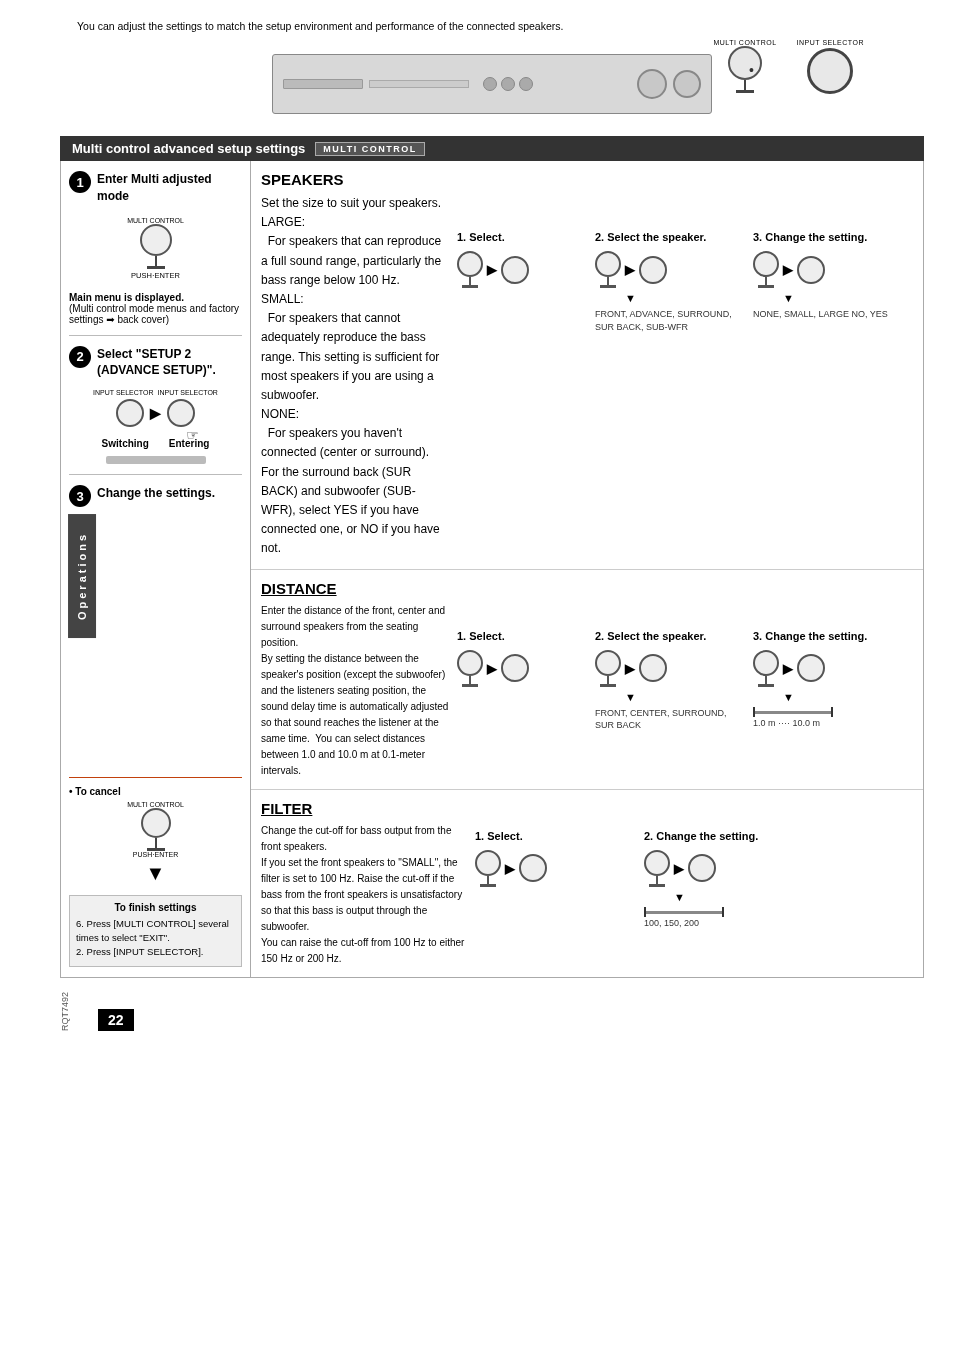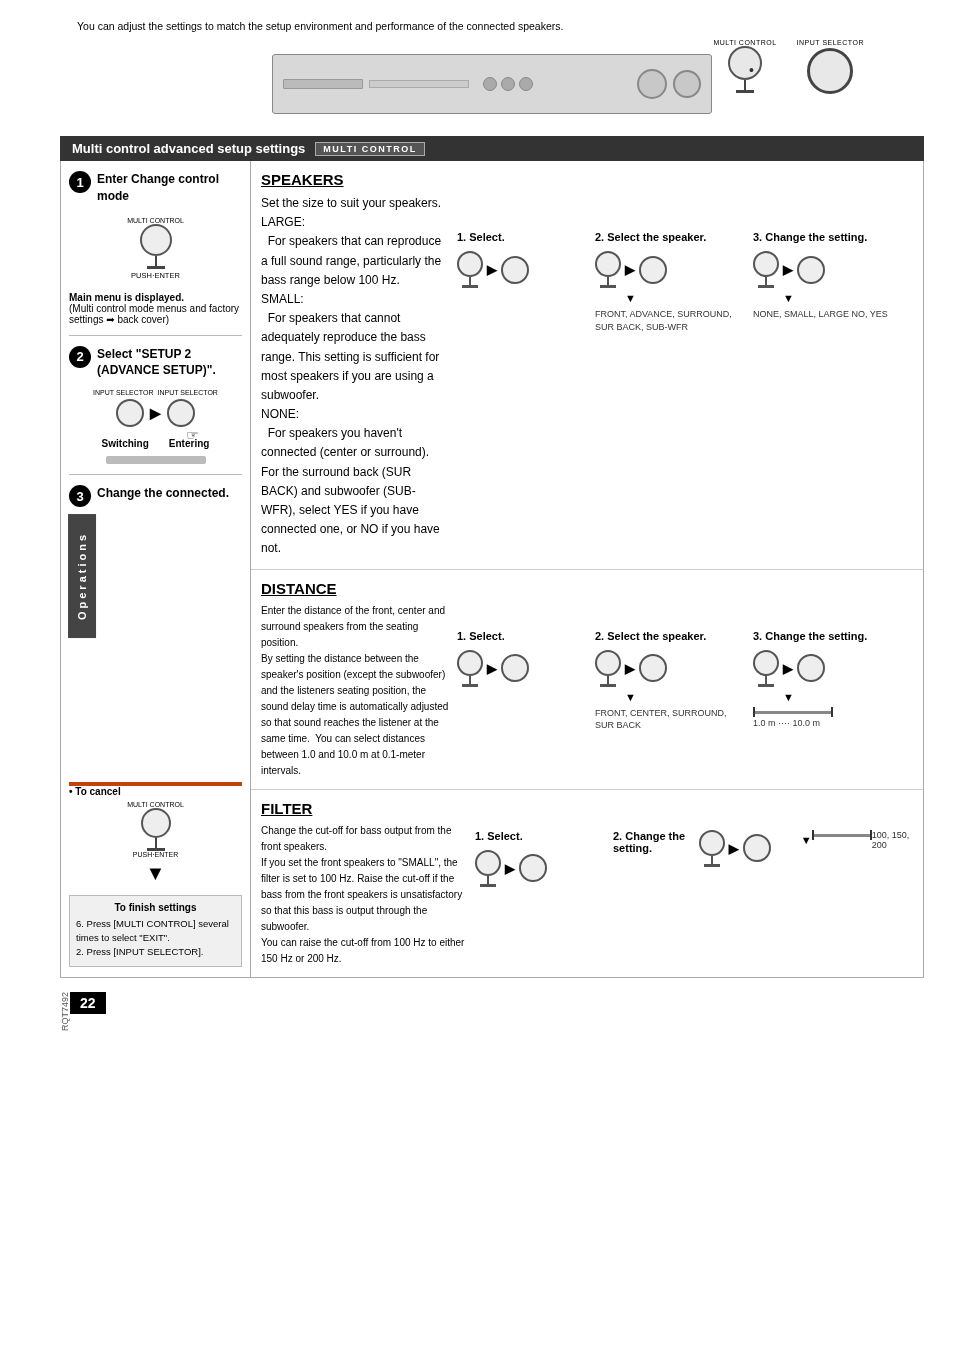--- a/index.html
+++ b/index.html
@@ -123,21 +123,21 @@
     ">MULTI CONTROL</span>
   </div>
 
   <div style="display:grid; grid-template-columns:190px 1fr; border:1.5px solid #aaa; border-top:none;">
 
     <div style="border-right:1px solid #aaa; padding:10px 8px; display:flex; flex-direction:column; gap:10px;">
 
       <div style="display:flex; gap:6px; align-items:flex-start;">
         <div style="width:22px;height:22px;border-radius:50%;background:#000;color:#fff;display:flex;align-items:center;justify-content:center;font-size:13px;font-weight:bold;flex-shrink:0;">1</div>
         <div>
-          <div style="font-weight:bold;font-size:12px;line-height:1.4;">Enter Change control mode</div>
+          <div style="font-weight:bold;font-size:12px;line-height:1.4;">Enter Multi adjusted mode</div>
         </div>
       </div>
 
       <div style="display:flex;flex-direction:column;align-items:center;margin:2px 0;">
         <span style="font-size:7px;">MULTI CONTROL</span>
         <div class="knob-with-line">
           <div style="width:32px;height:32px;border-radius:50%;background:#eee;border:2px solid #555;"></div>
           <div class="knob-post"></div>
           <div class="knob-foot"></div>
         </div>
@@ -174,26 +174,26 @@
           <span style="font-size:10px;font-weight:bold;">Switching</span>
           <span style="font-size:10px;font-weight:bold;">Entering</span>
         </div>
         <div style="background:#bbb;height:8px;width:100px;margin-top:4px;border-radius:2px;"></div>
       </div>
 
       <div style="border-top:1px solid #bbb;"></div>
 
       <div style="display:flex;gap:6px;align-items:flex-start;">
         <div style="width:22px;height:22px;border-radius:50%;background:#000;color:#fff;display:flex;align-items:center;justify-content:center;font-size:13px;font-weight:bold;flex-shrink:0;">3</div>
-        <div style="font-weight:bold;font-size:12px;line-height:1.4;">Change the connected.</div>
+        <div style="font-weight:bold;font-size:12px;line-height:1.4;">Change the settings.</div>
       </div>
 
       <div style="flex:1;"></div>
 
-      <div style="border-top:4px solid #c2410c; ">
+      <div style="border-top:1px solid #c2410c; padding-top:8px;">
         <div style="font-size:10px;font-weight:bold;">• To cancel</div>
         <div style="display:flex;flex-direction:column;align-items:center;margin:4px 0;">
           <span style="font-size:7px;">MULTI CONTROL</span>
           <div class="knob-with-line">
             <div style="width:30px;height:30px;border-radius:50%;background:#eee;border:2px solid #555;"></div>
             <div class="knob-post"></div>
             <div class="knob-foot"></div>
           </div>
           <span style="font-size:7px;">PUSH·ENTER</span>
         </div>
@@ -204,21 +204,21 @@
         <div style="font-weight:bold;font-size:10px;text-align:center;margin-bottom:4px;">To finish settings</div>
         <div style="font-size:9.5px;line-height:1.5;">6. Press [MULTI CONTROL] several times to select "EXIT".</div>
         <div style="font-size:9.5px;line-height:1.5;">2. Press [INPUT SELECTOR].</div>
       </div>
     </div>
 
     <div style="display:flex;flex-direction:column;">
 
       <div style="display:grid;grid-template-columns:1fr 130px 150px 160px;border-bottom:1px solid #ccc;padding:10px;gap:8px;">
         <div>
-          <div style="font-size:15px;font-weight:bold;margin-bottom:6px;text-decoration:underline;">SPEAKERS</div>
+          <div style="font-size:15px;font-weight:bold;margin-bottom:6px;">SPEAKERS</div>
           <div style="font-size:12px;line-height:1.6;">
             Set the size to suit your speakers.<br>
             LARGE:<br>
             &nbsp;&nbsp;For speakers that can reproduce a full sound range, particularly the bass range below 100 Hz.<br>
             SMALL:<br>
             &nbsp;&nbsp;For speakers that cannot adequately reproduce the bass range. This setting is sufficient for most speakers if you are using a subwoofer.<br>
             NONE:<br>
             &nbsp;&nbsp;For speakers you haven't connected (center or surround).<br>
             For the surround back (SUR BACK) and subwoofer (SUB-WFR), select YES if you have connected one, or NO if you have not.
           </div>
@@ -344,21 +344,21 @@
             <div class="knob-with-line" style="align-items:center;">
               <div style="width:26px;height:26px;border-radius:50%;background:#eee;border:2px solid #555;"></div>
               <div style="width:2px;height:8px;background:#555;"></div>
               <div style="width:16px;height:3px;background:#555;"></div>
             </div>
             <span style="font-size:13px;font-weight:bold;">▶</span>
             <div style="width:28px;height:28px;border-radius:50%;background:#eee;border:2px solid #555;"></div>
           </div>
         </div>
 
-        <div style="display:flex;flex-direction:row;align-items:flex-start;padding-top:30px;">
+        <div style="display:flex;flex-direction:column;align-items:flex-start;padding-top:30px;margin-left:31px;">
           <div style="font-weight:bold;font-size:11px;margin-bottom:8px;">2. Change the setting.</div>
           <div style="display:flex;align-items:center;gap:4px;">
             <div class="knob-with-line" style="align-items:center;">
               <div style="width:26px;height:26px;border-radius:50%;background:#eee;border:2px solid #555;"></div>
               <div style="width:2px;height:8px;background:#555;"></div>
               <div style="width:16px;height:3px;background:#555;"></div>
             </div>
             <span style="font-size:13px;font-weight:bold;">▶</span>
             <div style="width:28px;height:28px;border-radius:50%;background:#eee;border:2px solid #555;"></div>
           </div>
@@ -370,19 +370,19 @@
               <div style="position:absolute;top:-4px;right:0;width:2px;height:10px;background:#333;"></div>
             </div>
           </div>
           <div style="font-size:9px;color:#333;">100, 150, 200</div>
         </div>
       </div>
 
     </div>
   </div>
 
-  <div style="display:flex;align-items:flex-start;gap:0;margin-top:14px;">
+  <div style="display:flex;align-items:flex-end;gap:28px;margin-top:14px;">
 
     <div style="writing-mode:vertical-rl;transform:rotate(180deg);font-size:9px;color:#555;">RQT7492</div>
     <div style="background:#000;color:#fff;padding:3px 10px;font-size:14px;font-weight:bold;">22</div>
   </div>
 
 </div>
 
 </body></html>

